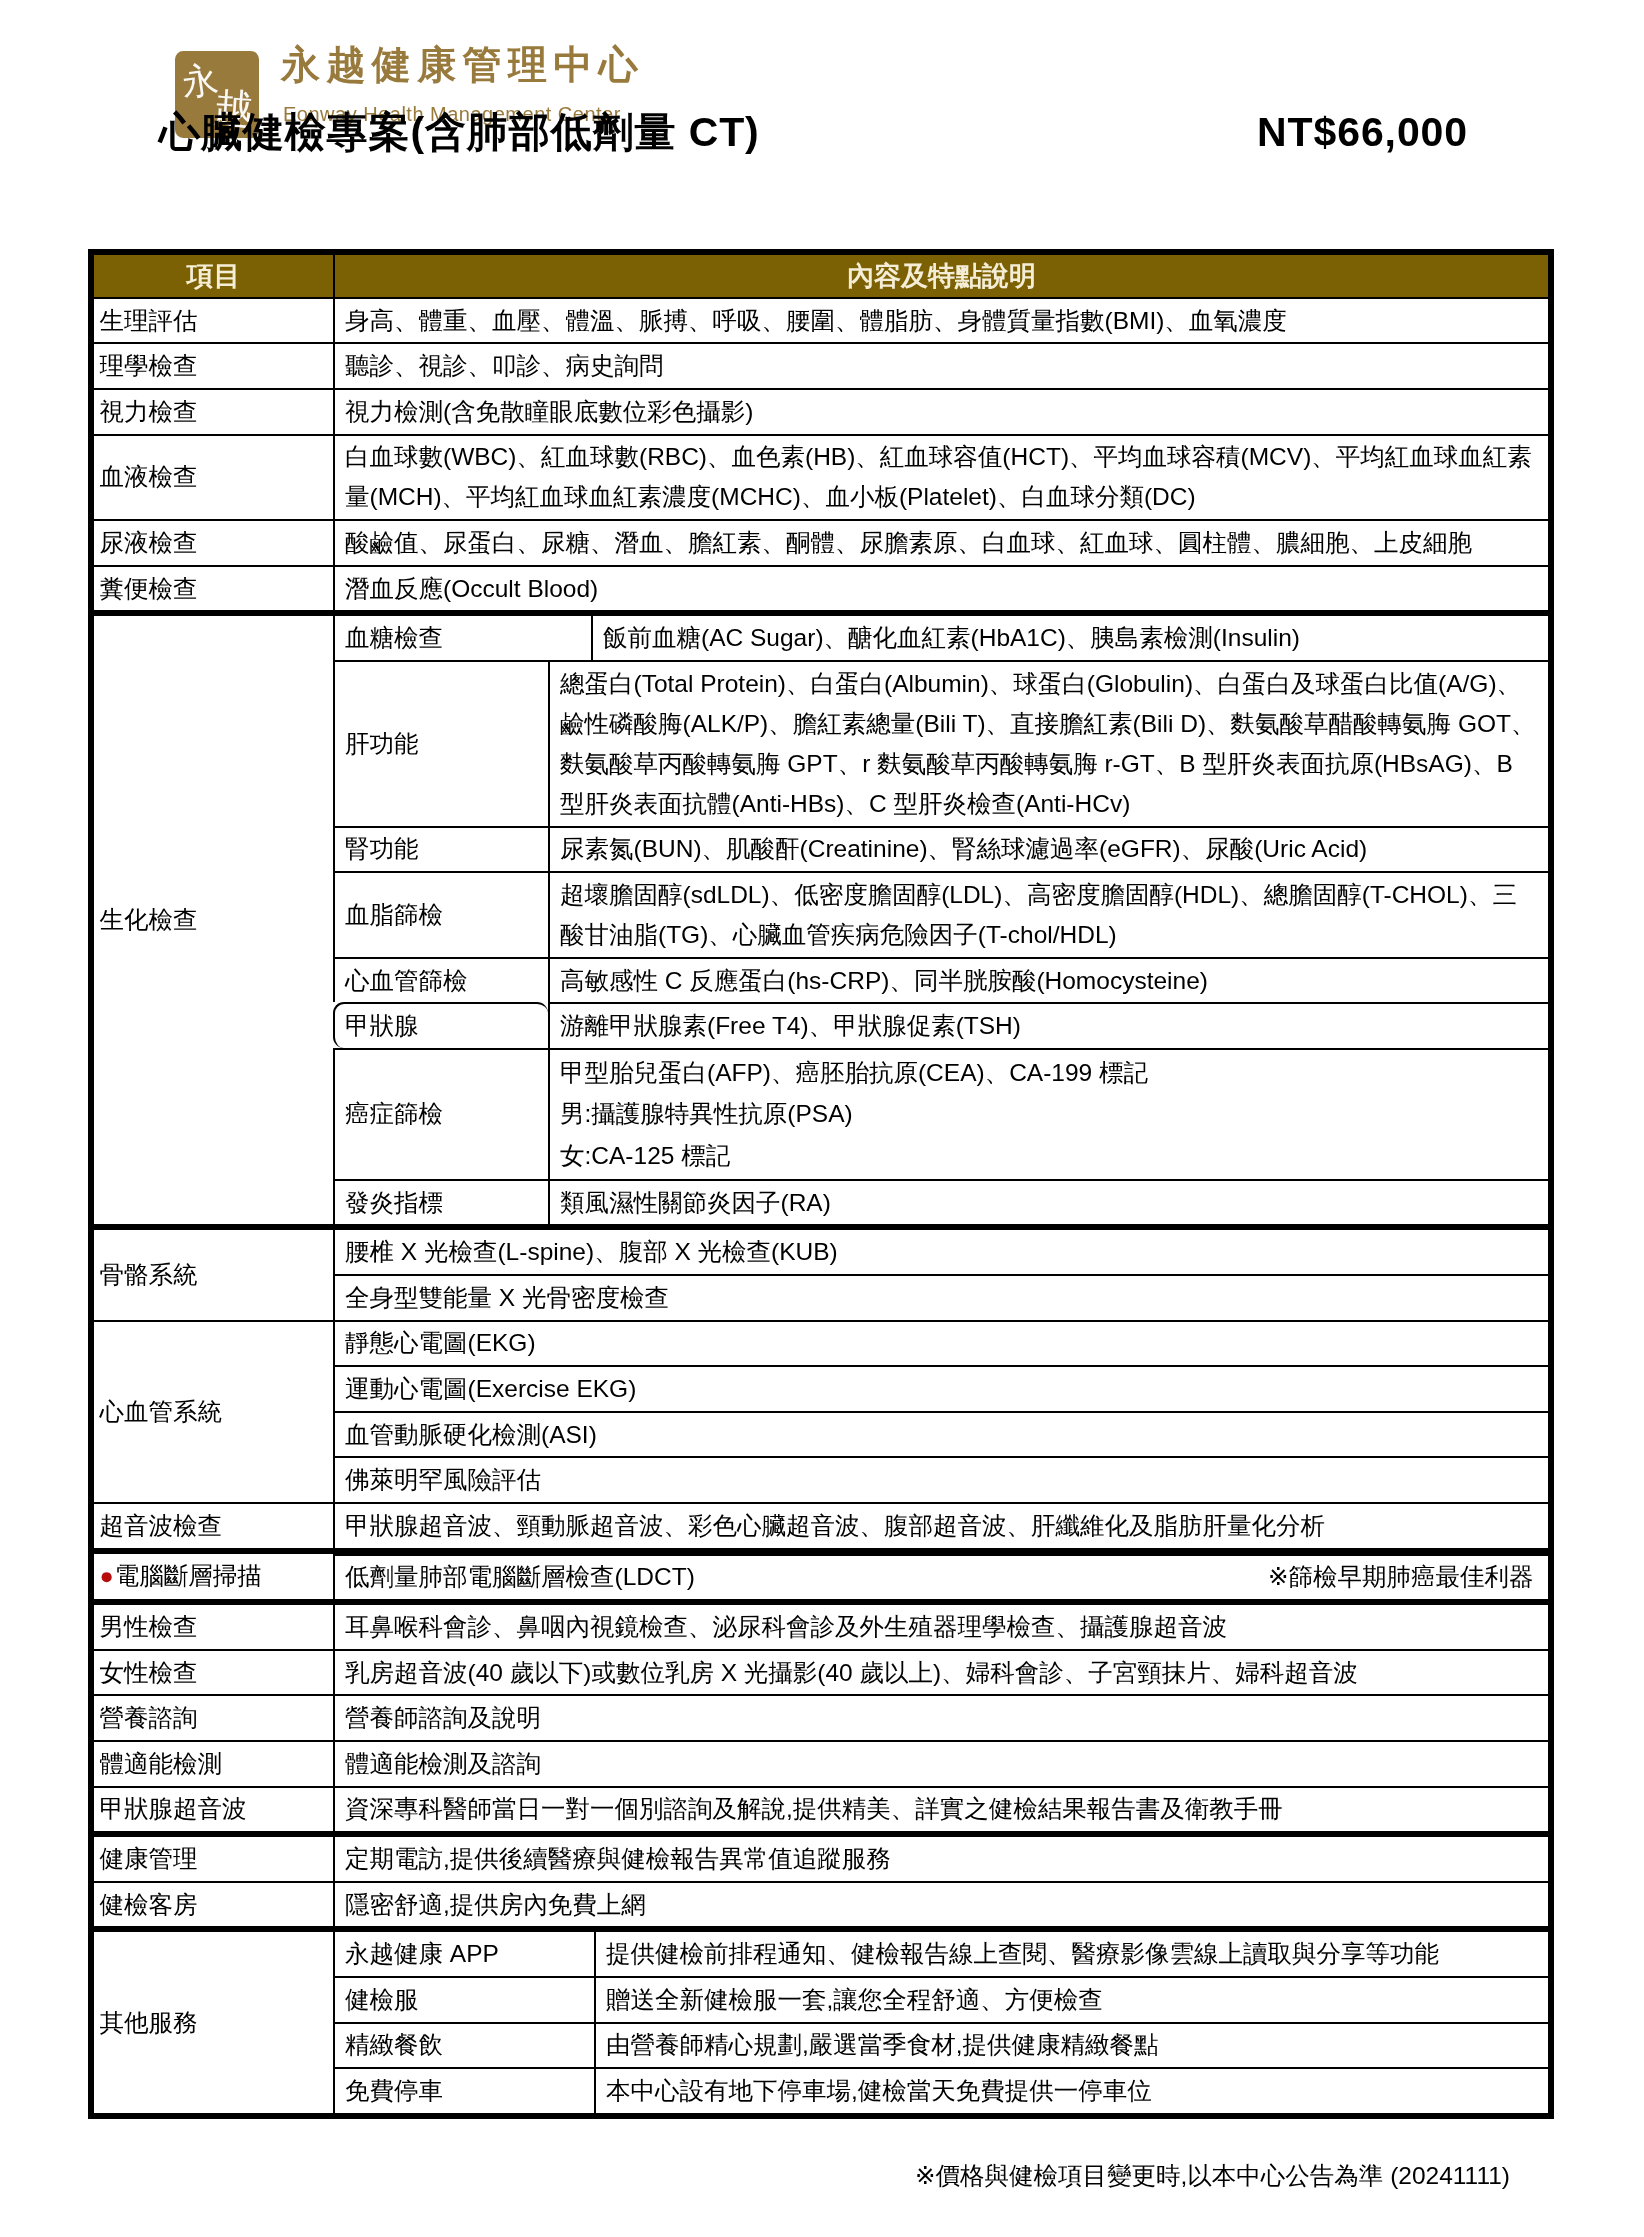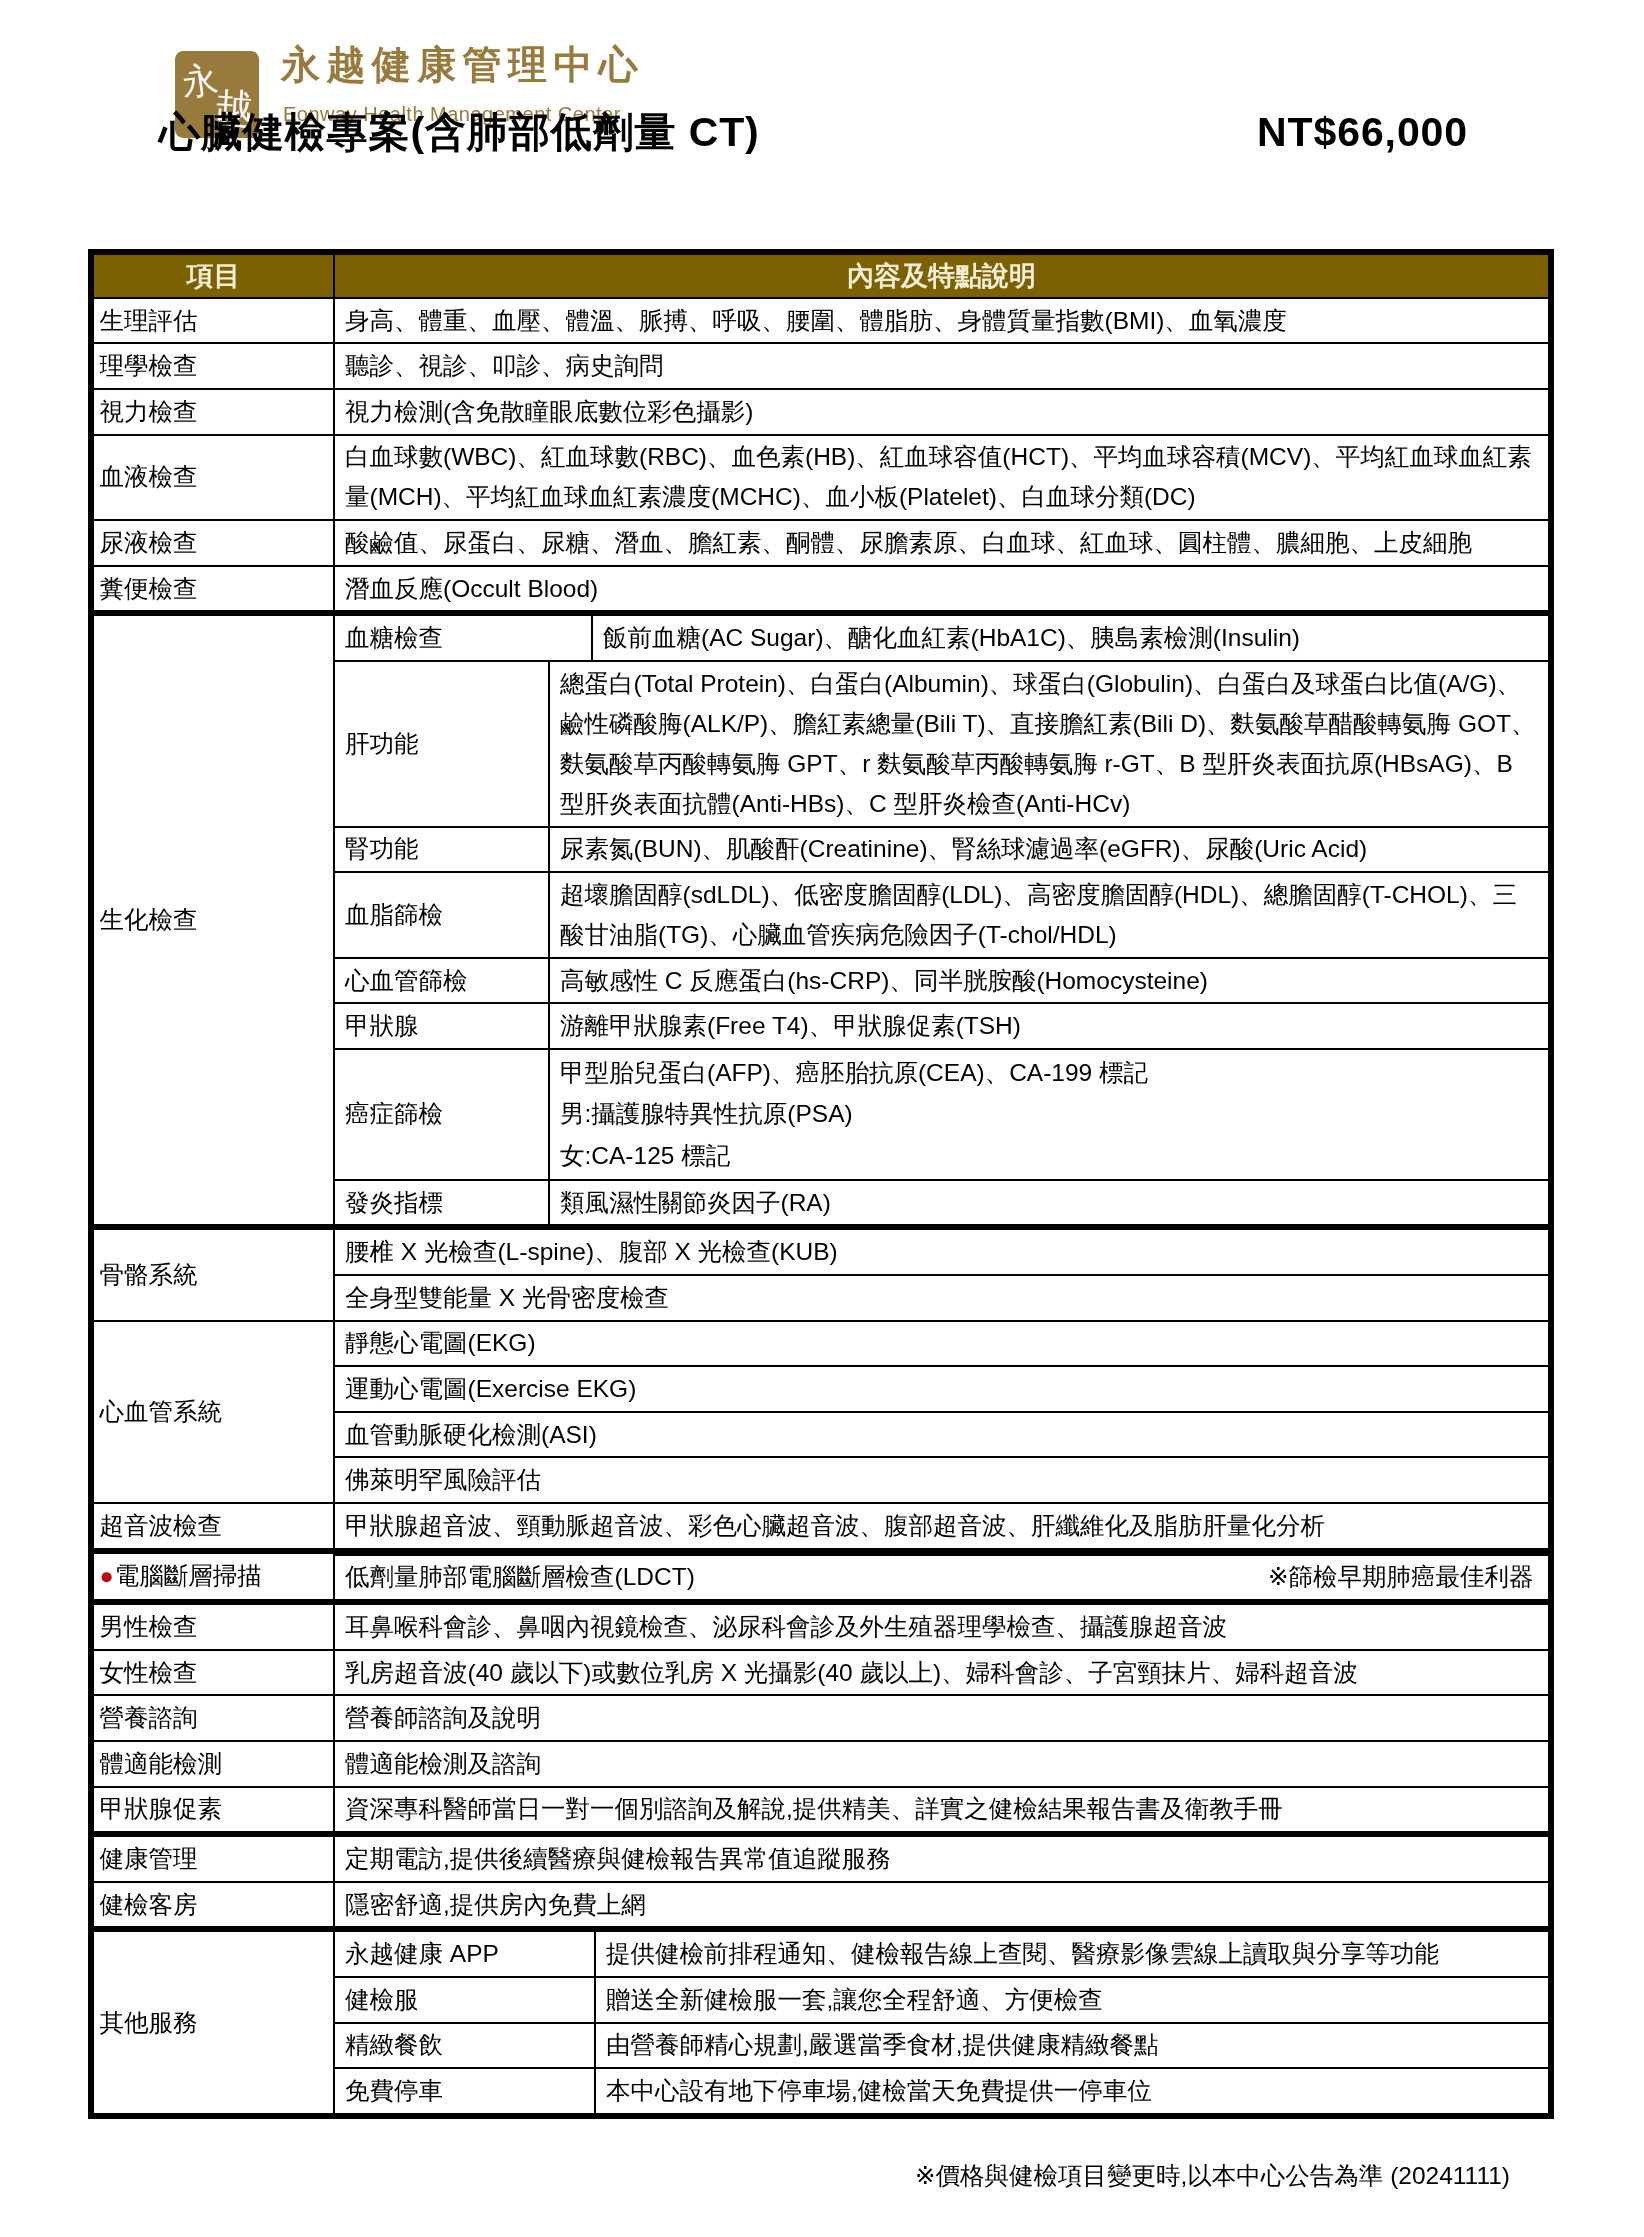--- a/index.html
+++ b/index.html
@@ -129,21 +129,21 @@
             <div class="c cv" style="grid-column: 2;">血糖檢查</div>
             <div class="c cv" style="grid-column: 3; margin-left: 43px;">飯前血糖(AC Sugar)、醣化血紅素(HbA1C)、胰島素檢測(Insulin)</div>
             <div class="c cv bt" style="grid-column: 2;">肝功能</div>
             <div class="c cv bt" style="grid-column: 3;">總蛋白(Total Protein)、白蛋白(Albumin)、球蛋白(Globulin)、白蛋白及球蛋白比值(A/G)、鹼性磷酸脢(ALK/P)、膽紅素總量(Bili T)、直接膽紅素(Bili D)、麩氨酸草醋酸轉氨脢 GOT、麩氨酸草丙酸轉氨脢 GPT、r 麩氨酸草丙酸轉氨脢 r-GT、B 型肝炎表面抗原(HBsAG)、B 型肝炎表面抗體(Anti-HBs)、C 型肝炎檢查(Anti-HCv)</div>
             <div class="c cv bt" style="grid-column: 2;">腎功能</div>
             <div class="c cv bt" style="grid-column: 3;">尿素氮(BUN)、肌酸酐(Creatinine)、腎絲球濾過率(eGFR)、尿酸(Uric Acid)</div>
             <div class="c cv bt" style="grid-column: 2;">血脂篩檢</div>
             <div class="c cv bt" style="grid-column: 3;">超壞膽固醇(sdLDL)、低密度膽固醇(LDL)、高密度膽固醇(HDL)、總膽固醇(T-CHOL)、三酸甘油脂(TG)、心臟血管疾病危險因子(T-chol/HDL)</div>
             <div class="c cv bt" style="grid-column: 2;">心血管篩檢</div>
             <div class="c cv bt" style="grid-column: 3;">高敏感性 C 反應蛋白(hs-CRP)、同半胱胺酸(Homocysteine)</div>
-            <div class="c cv bt" style="grid-column: 2;">甲狀腺</div>
+            <div class="c cv bt" style="grid-column: 2; border-radius: 11px;">甲狀腺</div>
             <div class="c cv bt" style="grid-column: 3;">游離甲狀腺素(Free T4)、甲狀腺促素(TSH)</div>
             <div class="c cv bt" style="grid-column: 2;">癌症篩檢</div>
             <div class="c cv ml bt" style="grid-column: 3;">
               <div class="">甲型胎兒蛋白(AFP)、癌胚胎抗原(CEA)、CA-199 標記</div>
               <div class="">男:攝護腺特異性抗原(PSA)</div>
               <div class="">女:CA-125 標記</div>
             </div>
             <div class="c cv bt" style="grid-column: 2;">發炎指標</div>
             <div class="c cv bt" style="grid-column: 3;">類風濕性關節炎因子(RA)</div>
           </div>
@@ -189,21 +189,21 @@
           </div>
           <div class="block" style="grid-template-columns: 239px 1fr;">
             <div class="c ci">營養諮詢</div>
             <div class="c cv">營養師諮詢及說明</div>
           </div>
           <div class="block" style="grid-template-columns: 239px 1fr;">
             <div class="c ci">體適能檢測</div>
             <div class="c cv">體適能檢測及諮詢</div>
           </div>
           <div class="block" style="grid-template-columns: 239px 1fr;">
-            <div class="c ci">甲狀腺促素</div>
+            <div class="c ci">甲狀腺超音波</div>
             <div class="c cv">資深專科醫師當日一對一個別諮詢及解說,提供精美、詳實之健檢結果報告書及衛教手冊</div>
           </div>
         </div>
         <div class="section">
           <div class="block" style="grid-template-columns: 239px 1fr;">
             <div class="c ci">健康管理</div>
             <div class="c cv">定期電訪,提供後續醫療與健檢報告異常值追蹤服務</div>
           </div>
           <div class="block" style="grid-template-columns: 239px 1fr;">
             <div class="c ci">健檢客房</div>

